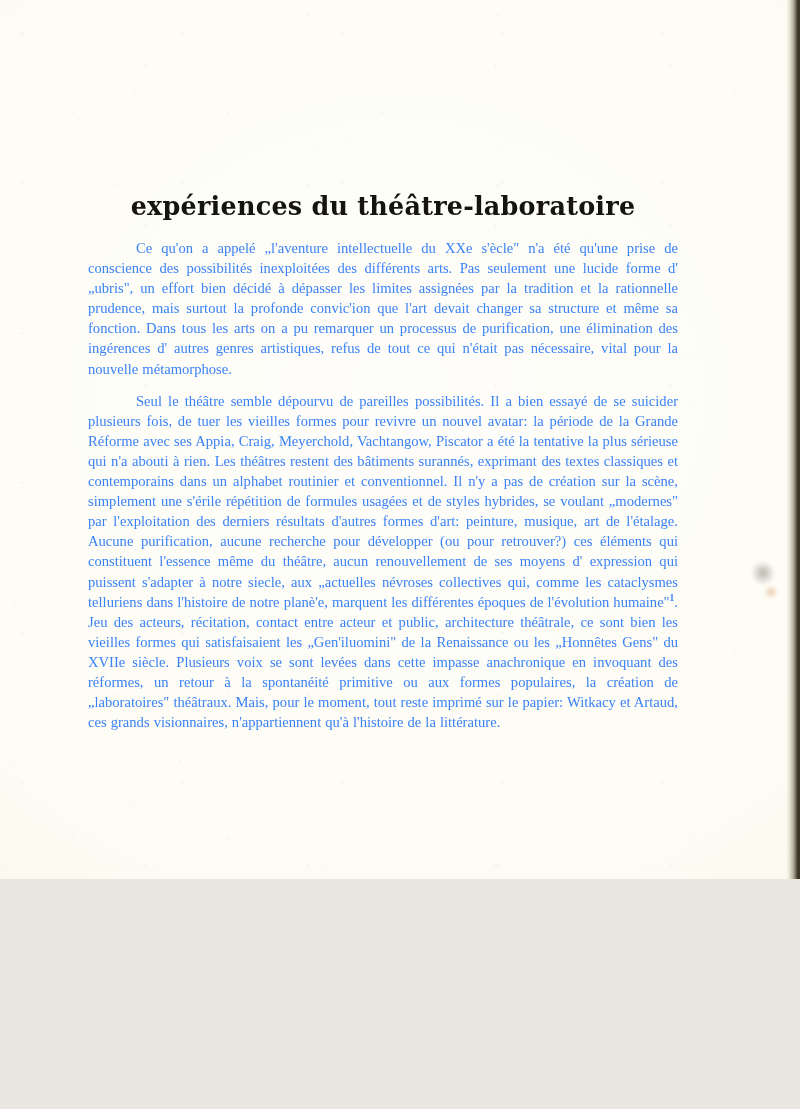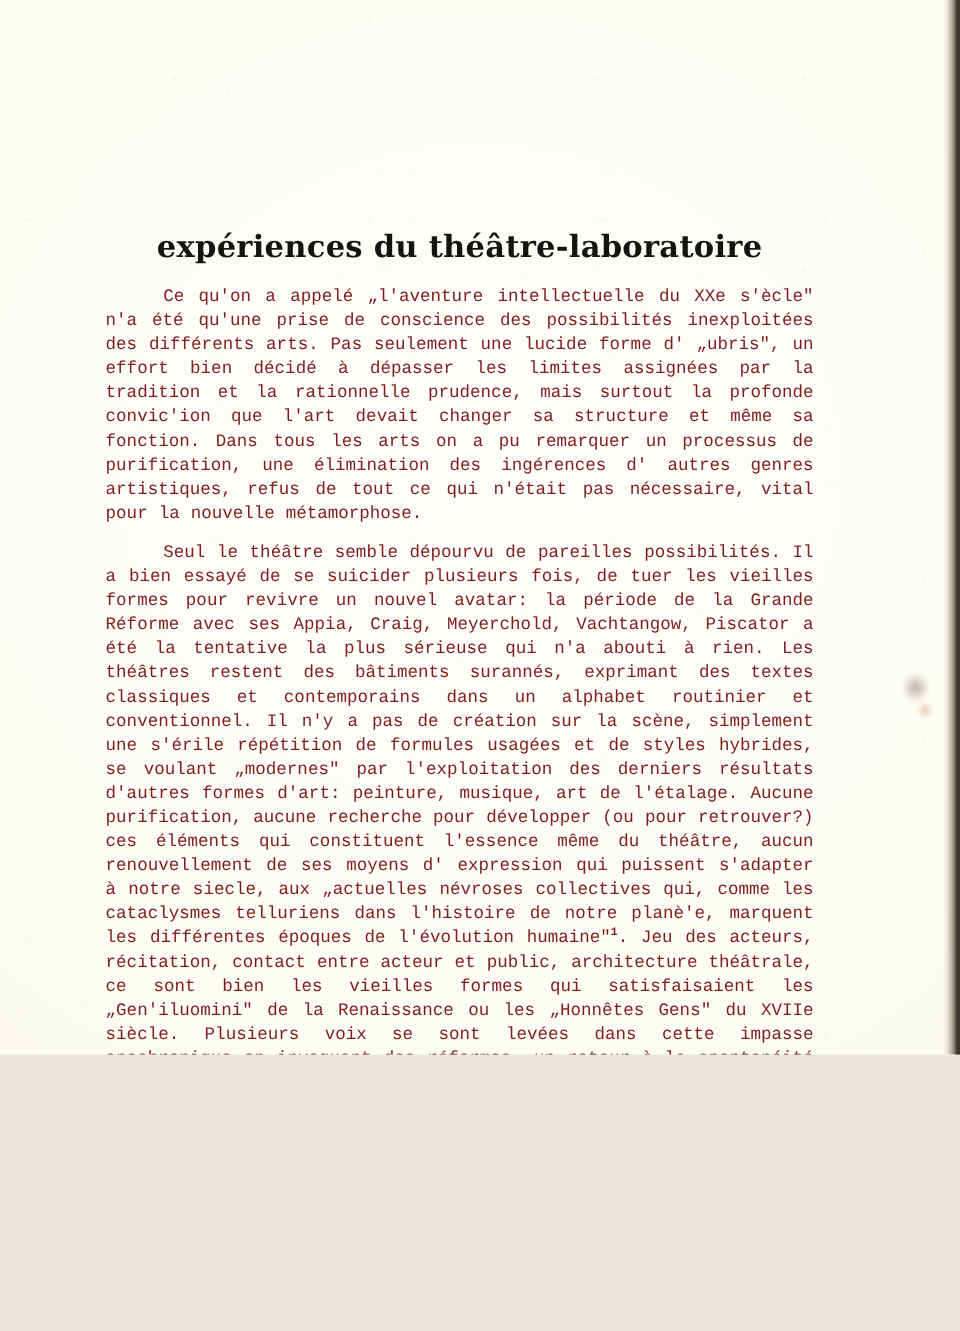--- a/index.html
+++ b/index.html
@@ -105,24 +105,24 @@
     color: #15140f;
   }
   .doc-title .title-line-1 { display: block; }
   .doc-title .title-line-2 { display: block; }
 
   .body-par {
     margin: 0;
     padding-top: 14px;
     text-indent: 48px;
     text-align: justify;
-    font-family: Liberation Mono, monospace;
+    font-family: Liberation Serif, serif;
     font-size: 14.6px;
     line-height: 20.1px;
-    color: #7f1d1d;
+    color: #3b82f6;
     word-spacing: .4px;
     -webkit-font-smoothing: antialiased;
   }
   .body-par + .body-par { padding-top: 12px; }
 
   .footnote-ref {
     font-size: 9.5px;
     vertical-align: super;
     line-height: 0;
     font-weight: bold;

